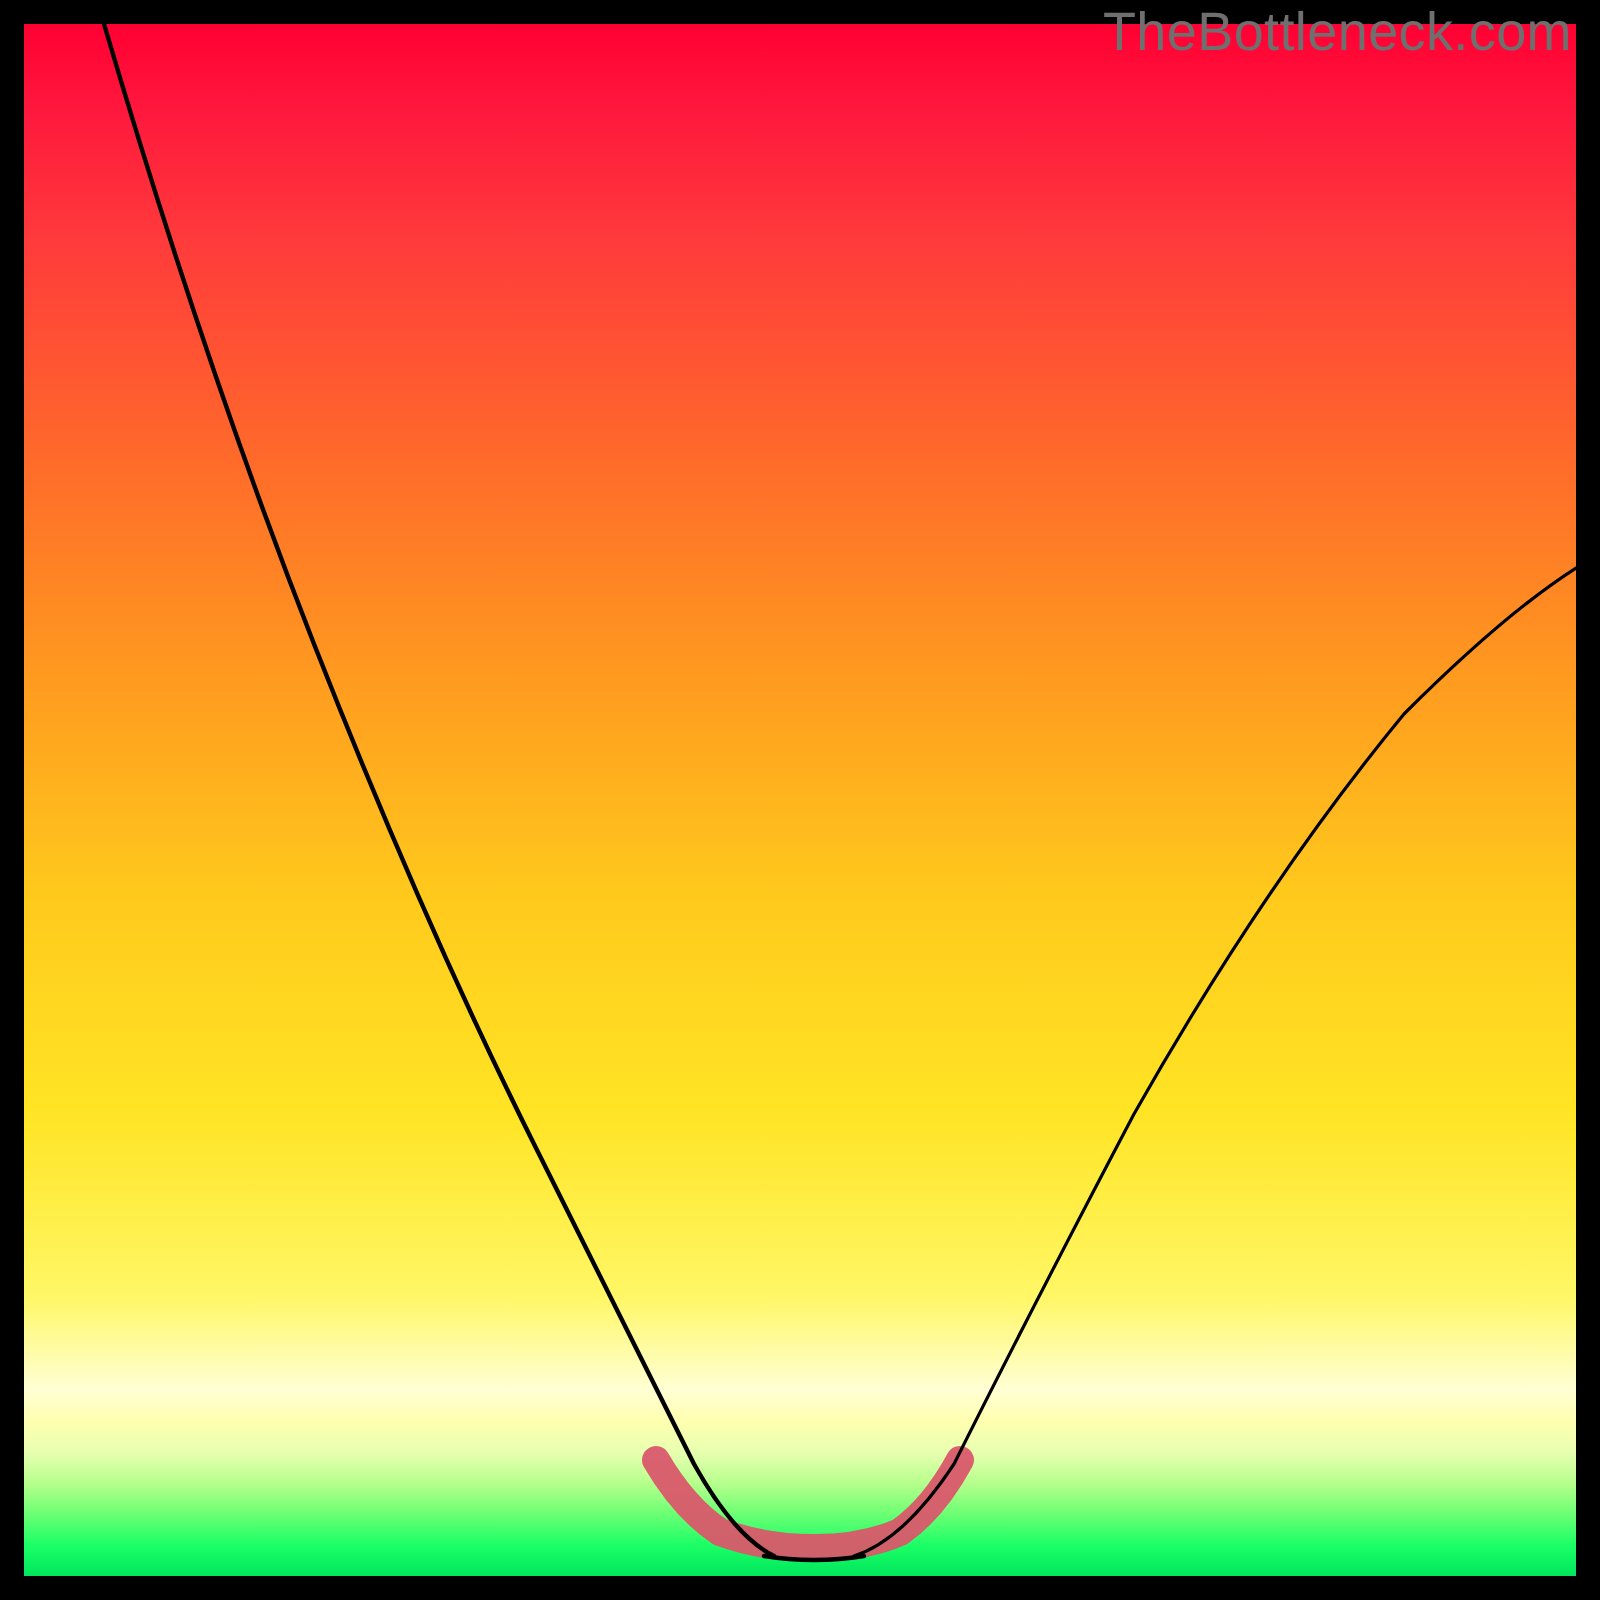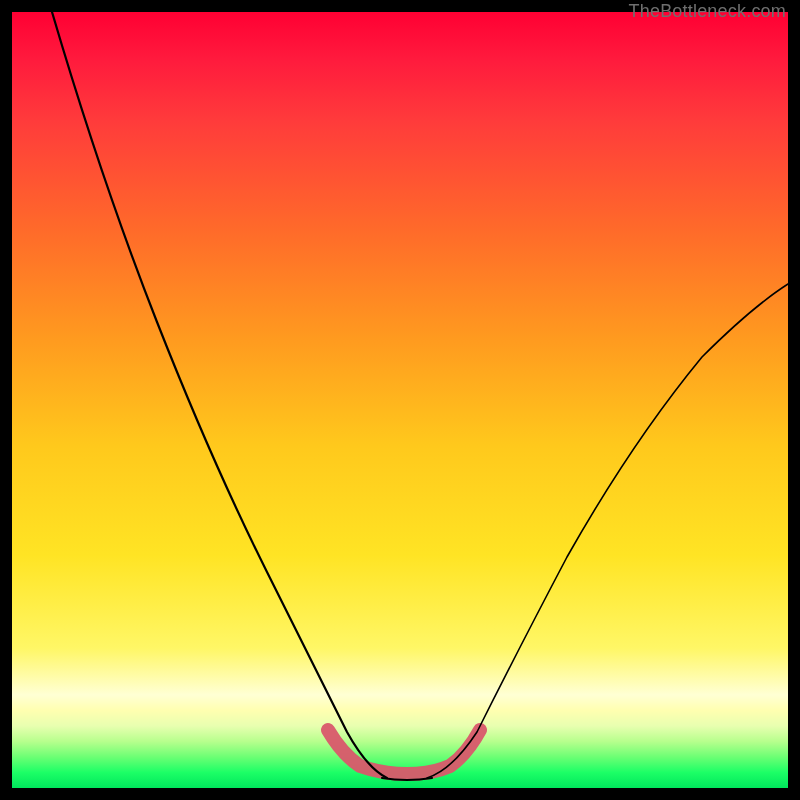--- a/index.html
+++ b/index.html
@@ -71,21 +71,21 @@
     stroke: #d9596b; 
     stroke-width: 14;
     stroke-linecap: round;
     stroke-linejoin: round;
     opacity: 0.95;
   }
   .watermark {
     position: absolute;
     top: 1px;
     right: 14px;
-    font-size: 18px;
+    font-size: 27px;
     font-weight: 500;
     color: #6f6f6f;
     letter-spacing: 0.2px;
     user-select: none;
   }
 </style>
 </head>
 <body>
 
 <div class="frame">

